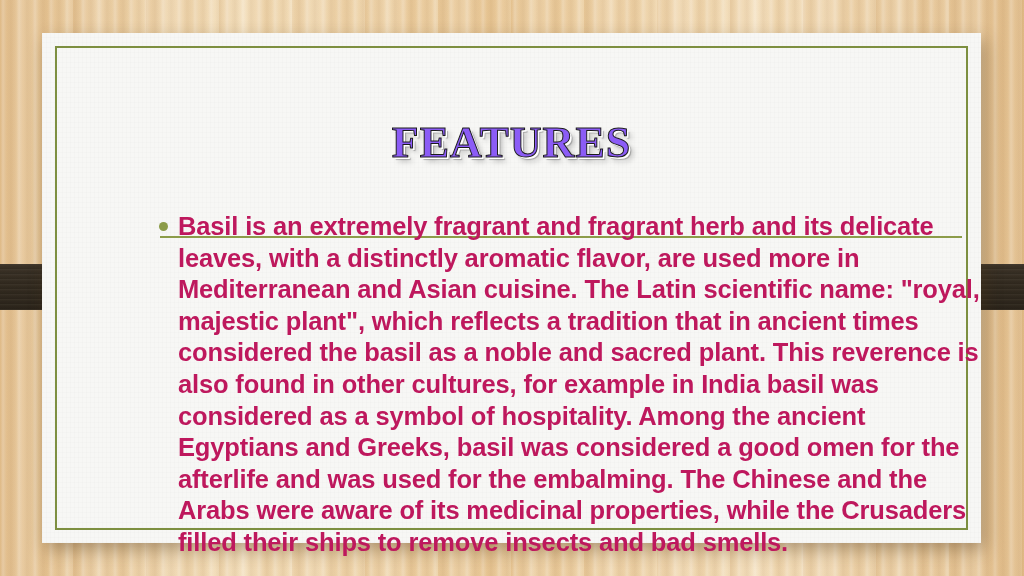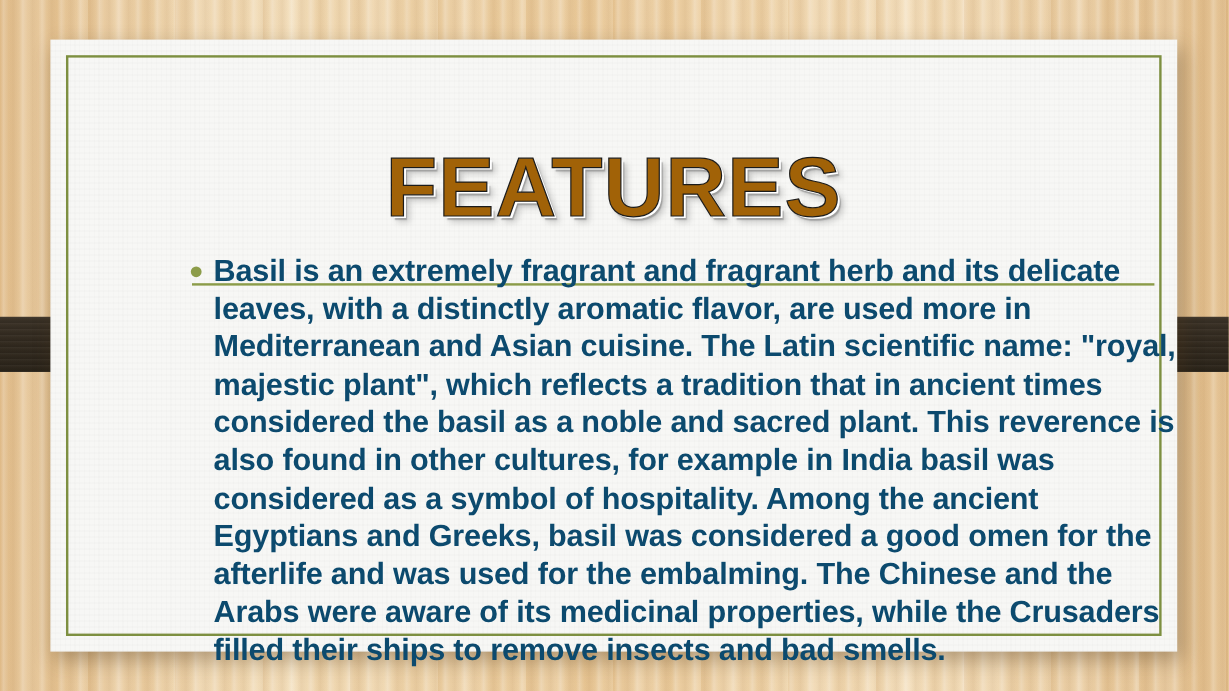--- a/index.html
+++ b/index.html
@@ -90,26 +90,26 @@
     border: 2px solid #7d8f40;
   }
 
   
   .slide-title {
     position: absolute;
     left: 0;
     right: 0;
     top: 88px;
     text-align: center;
-    font-family: Liberation Sans, sans-serif;
+    font-family: Liberation Serif, serif;
     font-weight: 700;
-    font-size: 70px;
+    font-size: 44px;
     line-height: 1;
     letter-spacing: 1px;
-    color: #a16207;
+    color: #8b5cf6;
     -webkit-text-stroke: 1px #1b1b1b;
     text-shadow:
        2px 2px 0 #ffffff,
        3px 3px 1px rgba(120,120,120,0.55),
        5px 5px 5px rgba(90,90,90,0.30);
   }
 
   
   .body-block {
     position: absolute;
@@ -138,21 +138,21 @@
     width: 802px;
     height: 2px;
     background: #8c9c49;
   }
   .body-text {
     margin: 0;
     font-family: "Liberation Sans", sans-serif;
     font-weight: 700;
     font-size: 25.5px;
     line-height: 31.6px;
-    color: #0c4a6e;
+    color: #be185d;
     letter-spacing: -0.15px;
   }
 </style>
 </head>
 <body>
 
 <div id="slide-root">
 
   <div class="wood-bg"></div>
 

